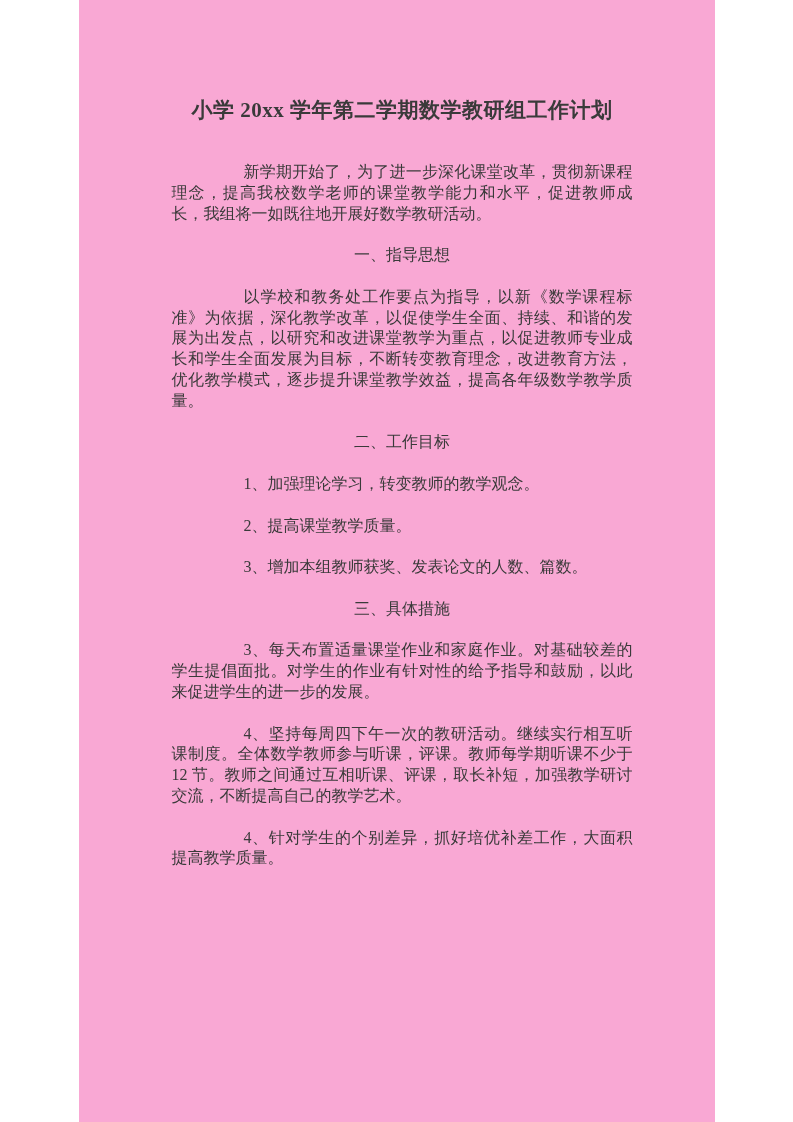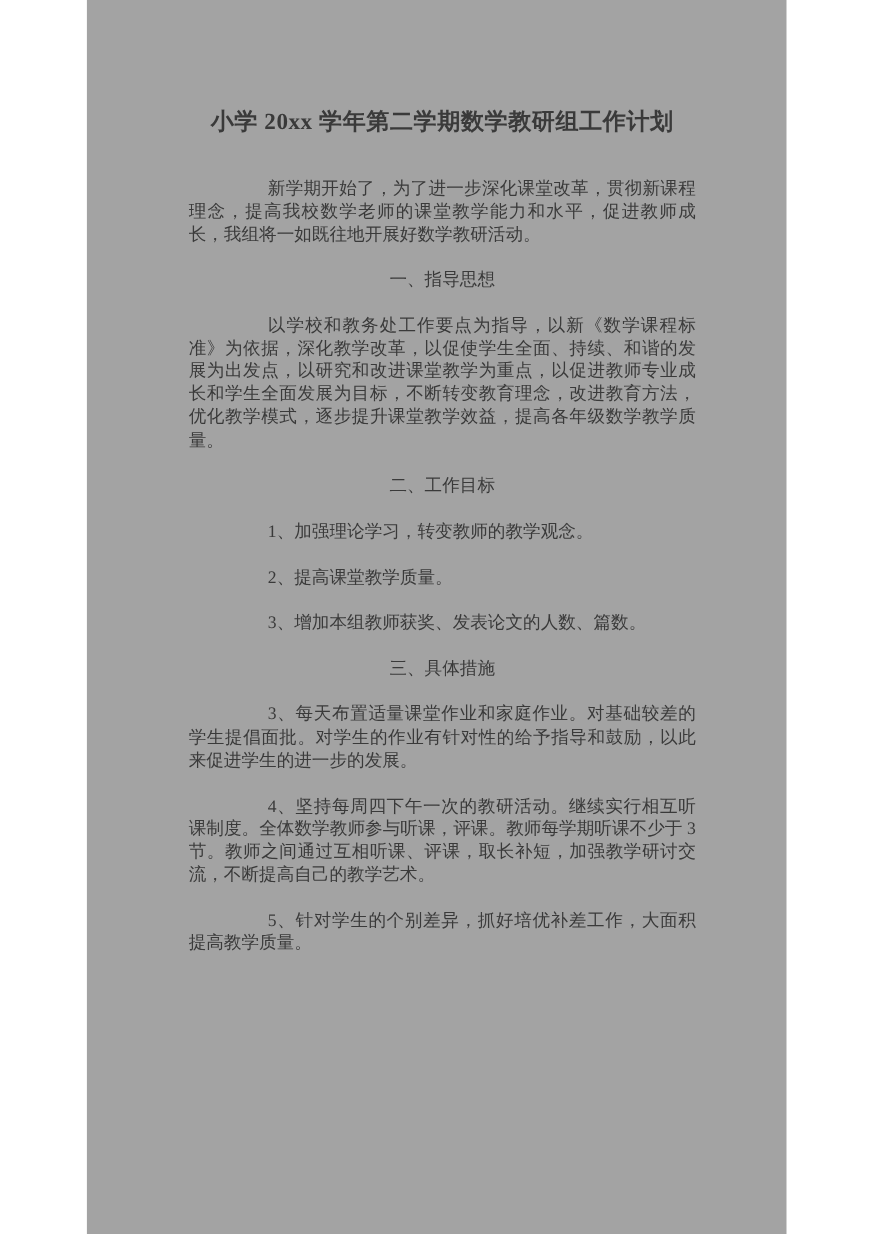--- a/index.html
+++ b/index.html
@@ -6,21 +6,21 @@
     margin: 0;
     padding: 0;
     background: #ffffff;
   }
   .page {
     position: relative;
     width: 636px;
     height: 1122px;
     margin: 0 auto;
     box-sizing: border-box;
-    background: #a3a3a3;
+    background: #f9a8d4;
     padding: 96px 82px 0 93px;
     overflow: hidden;
     font-family: "Liberation Serif", "DejaVu Serif", serif;
     color: #3a3a3a;
   }
   .doc-title {
     font-size: 21px;
     line-height: 28px;
     font-weight: bold;
     text-align: center;
@@ -58,16 +58,16 @@
 
   <h2 class="section-heading">二、工作目标</h2>
 
   <p class="para">1、加强理论学习，转变教师的教学观念。</p>
   <p class="para">2、提高课堂教学质量。</p>
   <p class="para">3、增加本组教师获奖、发表论文的人数、篇数。</p>
 
   <h2 class="section-heading">三、具体措施</h2>
 
   <p class="para">3、每天布置适量课堂作业和家庭作业。对基础较差的学生提倡面批。对学生的作业有针对性的给予指导和鼓励，以此来促进学生的进一步的发展。</p>
-  <p class="para">4、坚持每周四下午一次的教研活动。继续实行相互听课制度。全体数学教师参与听课，评课。教师每学期听课不少于 3 节。教师之间通过互相听课、评课，取长补短，加强教学研讨交流，不断提高自己的教学艺术。</p>
-  <p class="para">5、针对学生的个别差异，抓好培优补差工作，大面积提高教学质量。</p>
+  <p class="para">4、坚持每周四下午一次的教研活动。继续实行相互听课制度。全体数学教师参与听课，评课。教师每学期听课不少于 12 节。教师之间通过互相听课、评课，取长补短，加强教学研讨交流，不断提高自己的教学艺术。</p>
+  <p class="para">4、针对学生的个别差异，抓好培优补差工作，大面积提高教学质量。</p>
 
 </div>
 
 </body></html>

